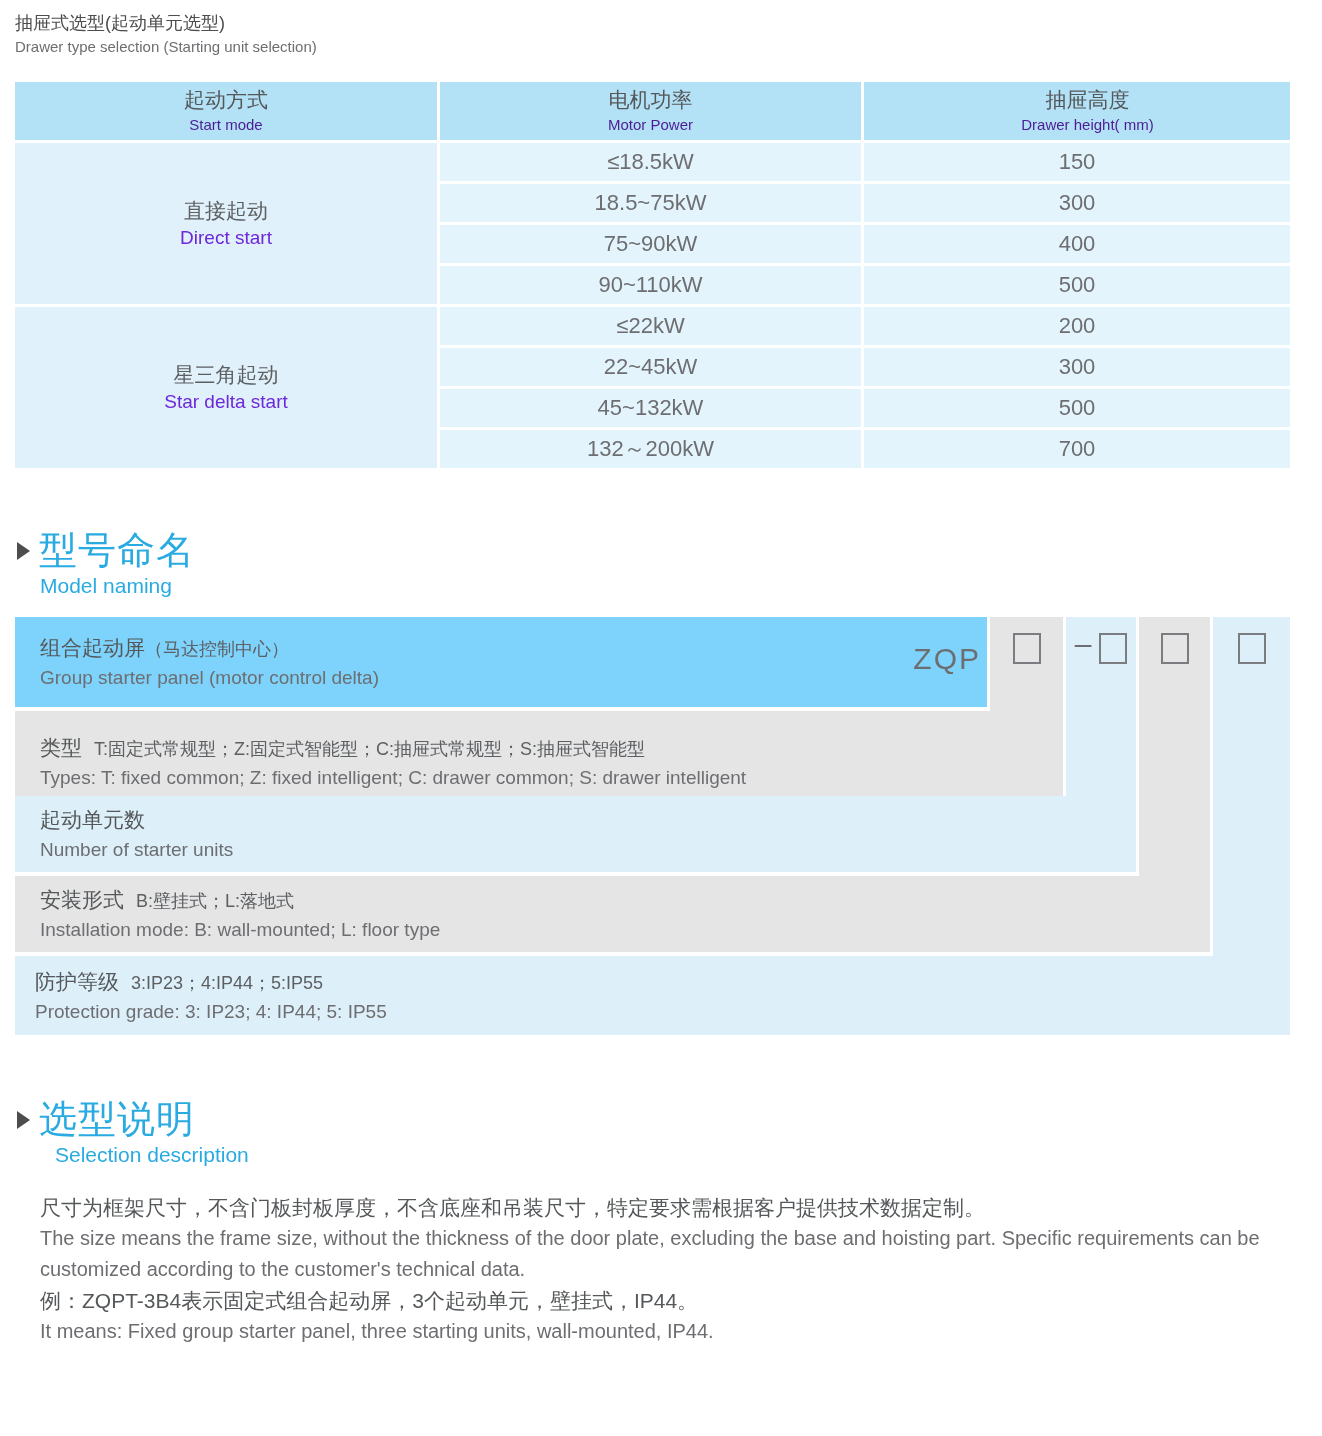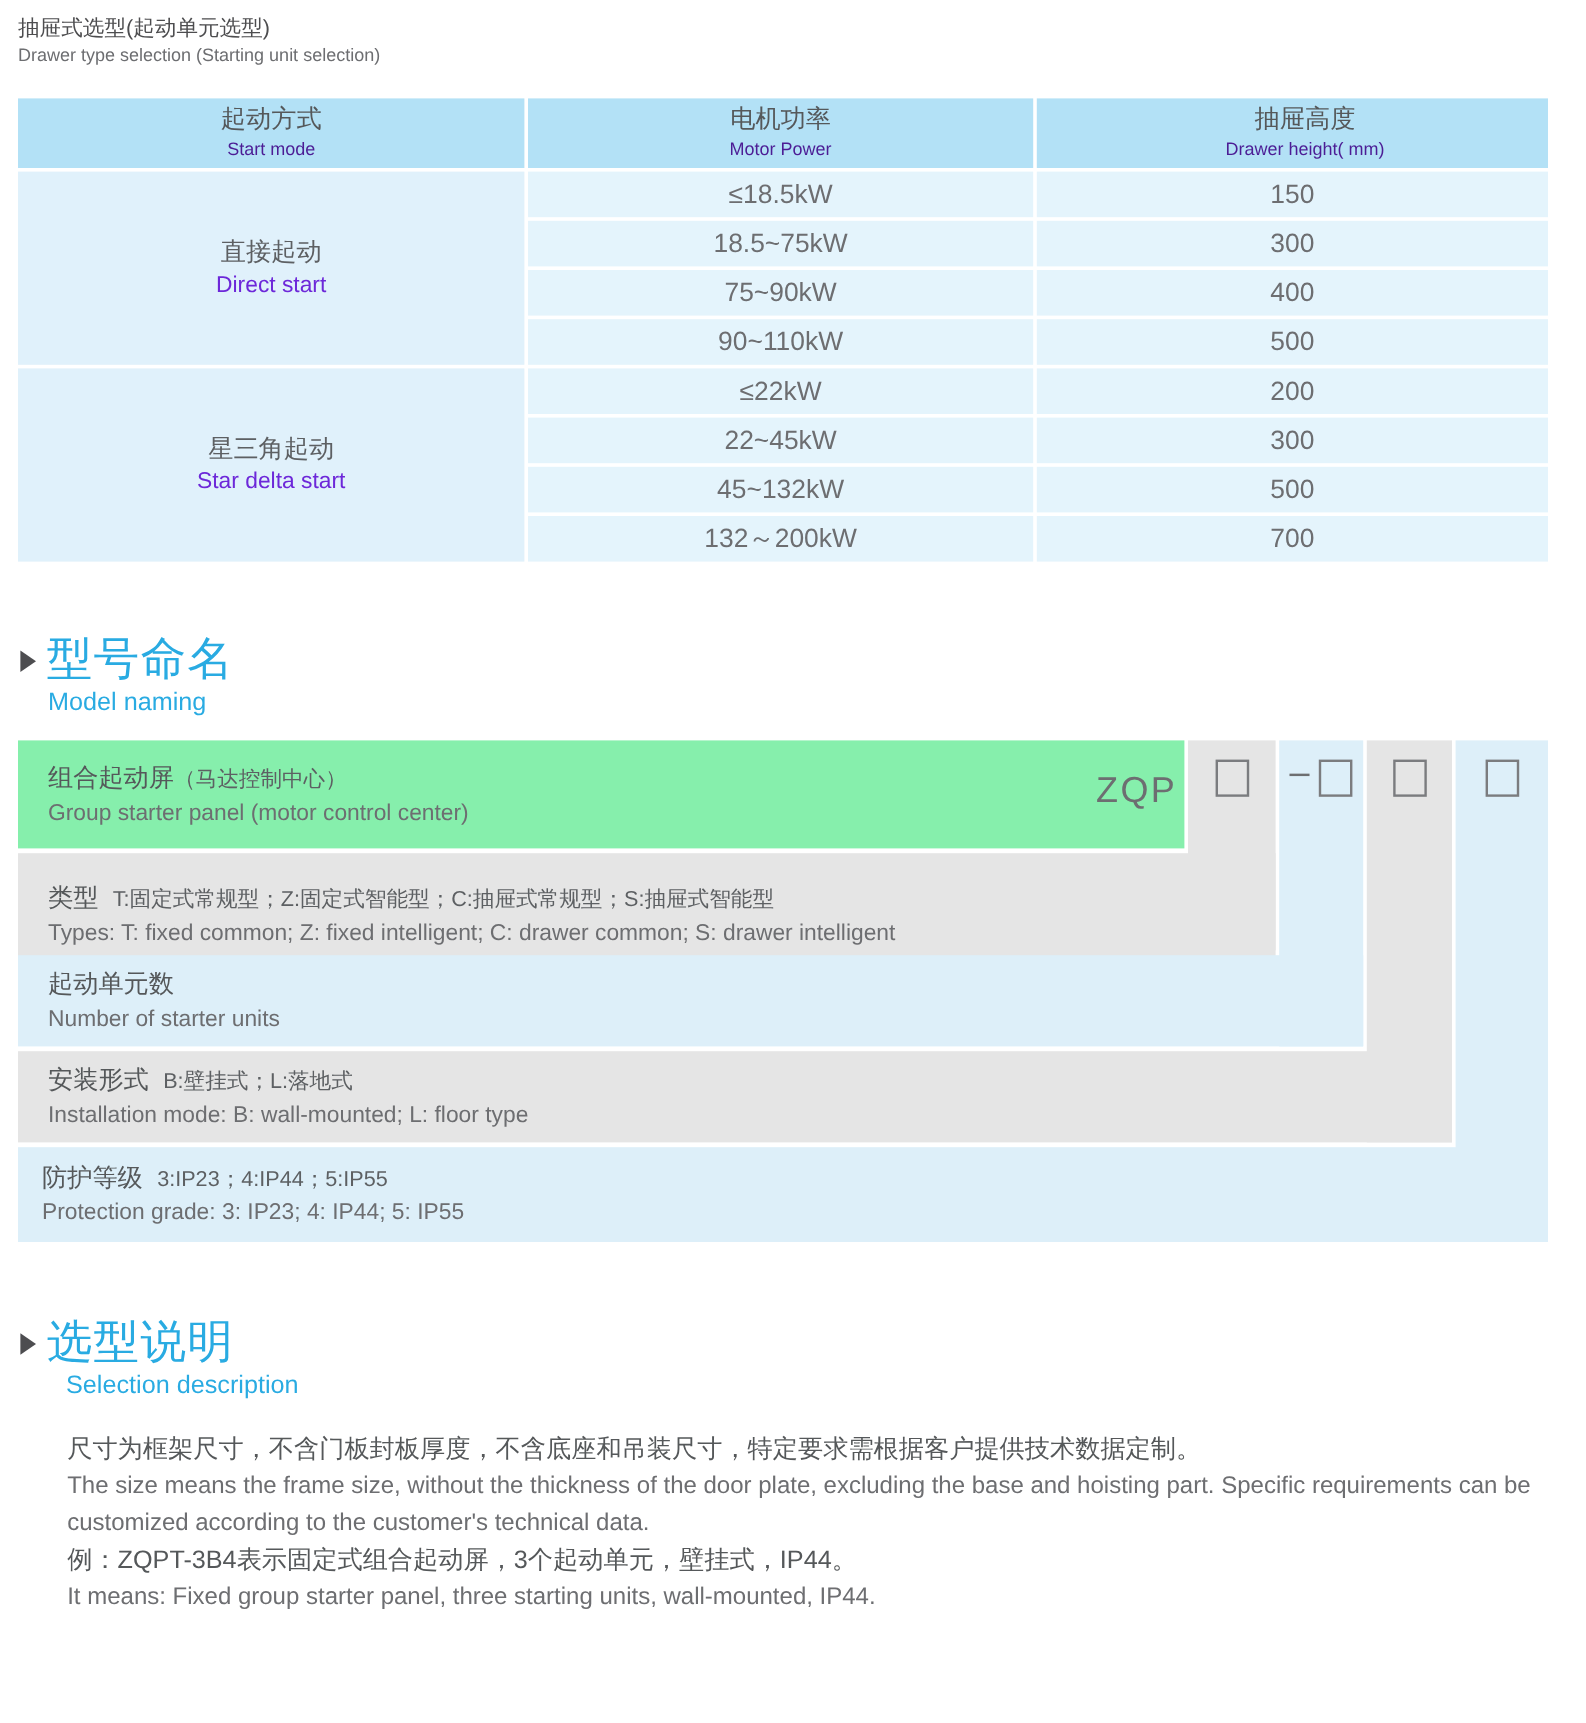--- a/index.html
+++ b/index.html
@@ -46,33 +46,33 @@
   .diagram{position:absolute;left:15px;top:617px;width:1275px;height:418px;}
   .col{position:absolute;top:0;display:flex;align-items:flex-start;justify-content:center;}
   .col1{left:975px;width:73px;height:175px;background:#e5e5e5;}
   .col2{left:1051px;width:70px;height:255px;background:#ddeff9;}
   .col3{left:1124px;width:71px;height:335px;background:#e5e5e5;}
   .col4{left:1198px;width:77px;height:418px;background:#ddeff9;}
   .box{width:24px;height:27px;border:2px solid #7b7c7f;margin-top:16px;background:transparent;}
   .dash{font-size:30px;color:#6d6e71;margin:12px 8px 0 0;line-height:30px;}
   .band{position:absolute;left:0;display:flex;flex-direction:column;justify-content:center;
         padding-left:25px;box-sizing:border-box;}
-  .b1{top:0;height:90px;width:972px;background:#86efac;}
+  .b1{top:0;height:90px;width:972px;background:#7dd3fc;}
   .b2{top:94px;height:102px;width:1048px;background:#e5e5e5;}
   .b3{top:179px;height:76px;width:1121px;background:#ddeff9;}
   .b4{top:259px;height:76px;width:1195px;background:#e5e5e5;}
   .b5{top:339px;height:79px;width:1275px;background:#ddeff9;padding-left:20px;}
   .band-zh{font-size:21px;color:#55585a;line-height:30px;}
   .band-zh .det{font-size:18px;margin-left:12px;color:#5d6063;}
   .b1 .band-zh .det{margin-left:0;}
   .band-en{font-size:19px;color:#6d6e71;line-height:27px;}
   .zqp{position:absolute;right:6px;top:25px;font-size:30px;color:#6d6e71;letter-spacing:2px;}
 
   
-  .paras{position:absolute;left:56px;top:1192px;width:1250px;}
+  .paras{position:absolute;left:40px;top:1192px;width:1250px;}
   .p-zh{font-size:21px;color:#55585a;line-height:31px;}
   .p-en{font-size:20px;color:#6d6e71;line-height:31px;}
 </style>
 </head>
 <body>
 
 <div class="page">
 
   <div class="doc-header">
     <div class="doc-title-zh">抽屉式选型(起动单元选型)</div>
@@ -138,21 +138,21 @@
       <div class="box"></div>
     </div>
     <div class="col col4">
       <div class="box"></div>
     </div>
 
     <div class="band b1">
       <div class="band-zh">
         <span class="lbl">组合起动屏</span><span class="det">（马达控制中心）</span>
       </div>
-      <div class="band-en">Group starter panel (motor control center)</div>
+      <div class="band-en">Group starter panel (motor control delta)</div>
       <div class="zqp">ZQP</div>
     </div>
 
     <div class="band b2">
       <div class="band-zh">
         <span class="lbl">类型</span><span class="det">T:固定式常规型；Z:固定式智能型；C:抽屉式常规型；S:抽屉式智能型</span>
       </div>
       <div class="band-en">Types: T: fixed common; Z: fixed intelligent; C: drawer common; S: drawer intelligent</div>
     </div>
 

